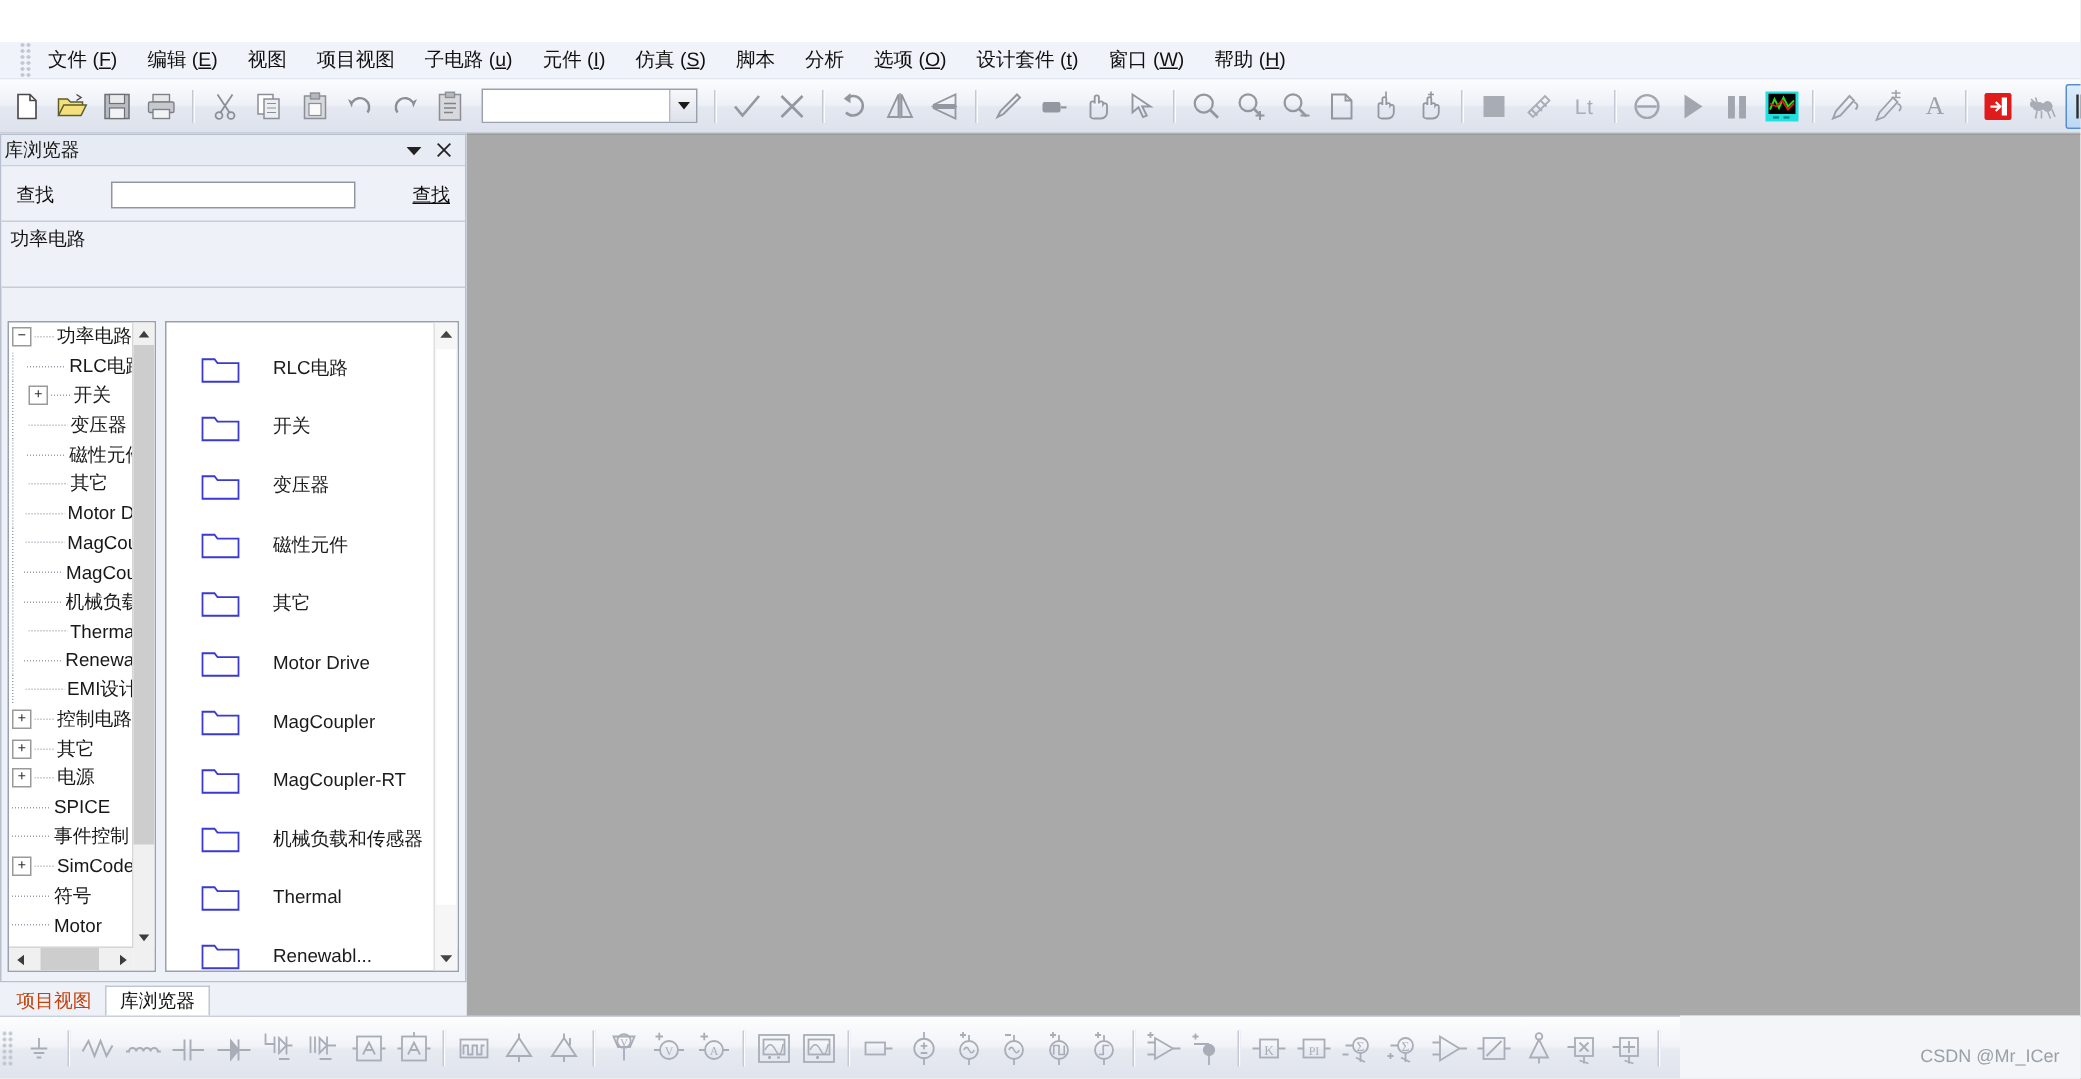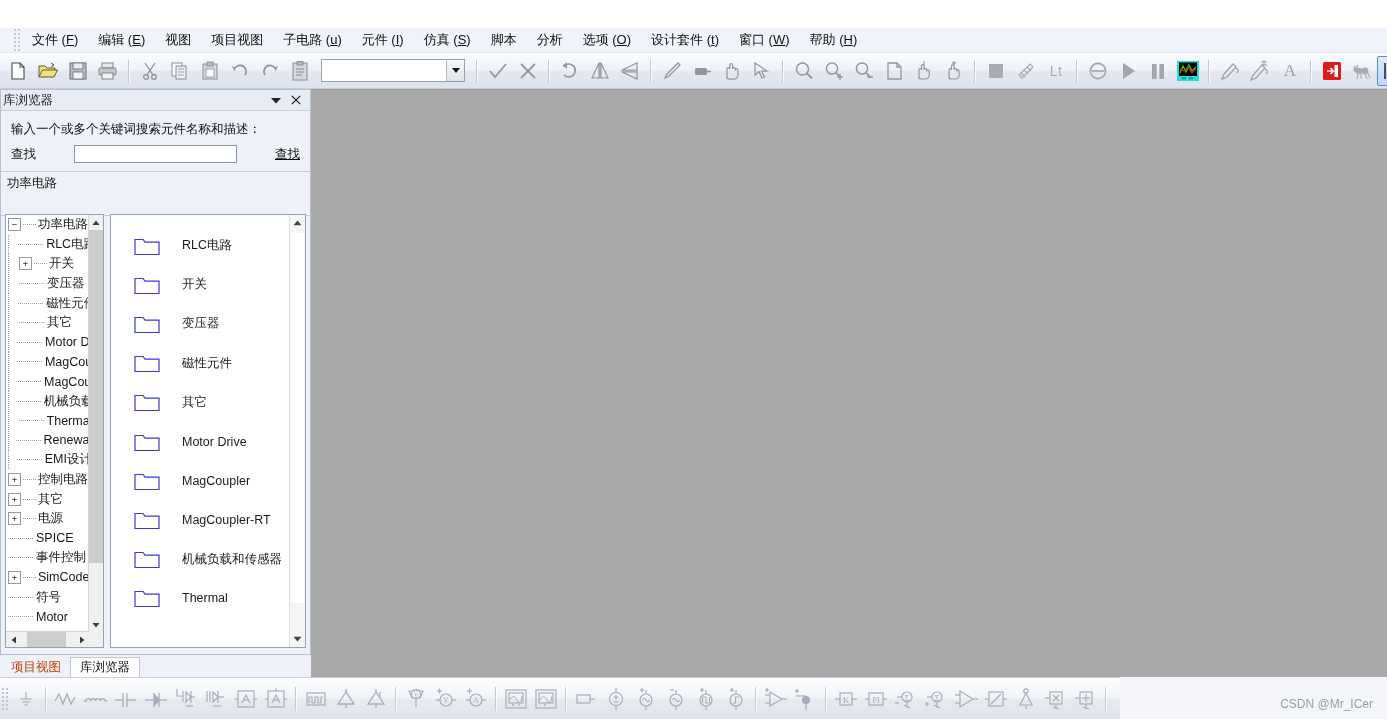--- a/index.html
+++ b/index.html
@@ -651,21 +651,20 @@
         <div class="cap-btn">
           <svg width="10" height="10" viewBox="0 0 10 10">
               <line x1="0.8" y1="0.8" x2="9.2" y2="9.2" stroke="#222" stroke-width="1.2"></line>
               <line x1="9.2" y1="0.8" x2="0.8" y2="9.2" stroke="#222" stroke-width="1.2"></line>
             </svg>
         </div>
       </div>
     </div>
 
     <div class="lib-search">
-      <div class="search-hint">输入一个或多个关键词搜索元件名称和描述：</div>
       <div class="search-row">
         <span class="search-label">查找</span>
         <input class="search-input" type="text" placeholder="" style="">
         <button class="search-btn">查找</button>
       </div>
     </div>
 
     <div class="lib-category">
       <span>功率电路</span>
     </div>
@@ -879,20 +878,26 @@
                   <path d="M1 18.5 V3.5 h8 l2 2.6 h14 v12.4 z" fill="none" stroke="#3a3ad0" stroke-width="1.2"></path>
                 </svg></span>
               <span class="list-text">机械负载和传感器</span>
             </div>
             <div class="list-item">
               <span class="folder-ico"><svg width="26" height="20" viewBox="0 0 26 20">
                   <path d="M1 18.5 V3.5 h8 l2 2.6 h14 v12.4 z" fill="none" stroke="#3a3ad0" stroke-width="1.2"></path>
                 </svg></span>
               <span class="list-text">Thermal</span>
             </div>
+            <div class="list-item">
+              <span class="folder-ico"><svg width="26" height="20" viewBox="0 0 26 20">
+                  <path d="M1 18.5 V3.5 h8 l2 2.6 h14 v12.4 z" fill="none" stroke="#3a3ad0" stroke-width="1.2"></path>
+                </svg></span>
+              <span class="list-text">Renewabl...</span>
+            </div>
           </div>
         <div class="list-vscroll">
           <div class="lv-arrow">
             <svg width="9" height="6" viewBox="0 0 9 6">
                 <path d="M4.5 0.5 L8.5 5.2 L0.5 5.2 Z" fill="#444"></path>
               </svg>
           </div>
           <div class="lv-track">
             <div class="lv-thumb"></div>
           </div>

